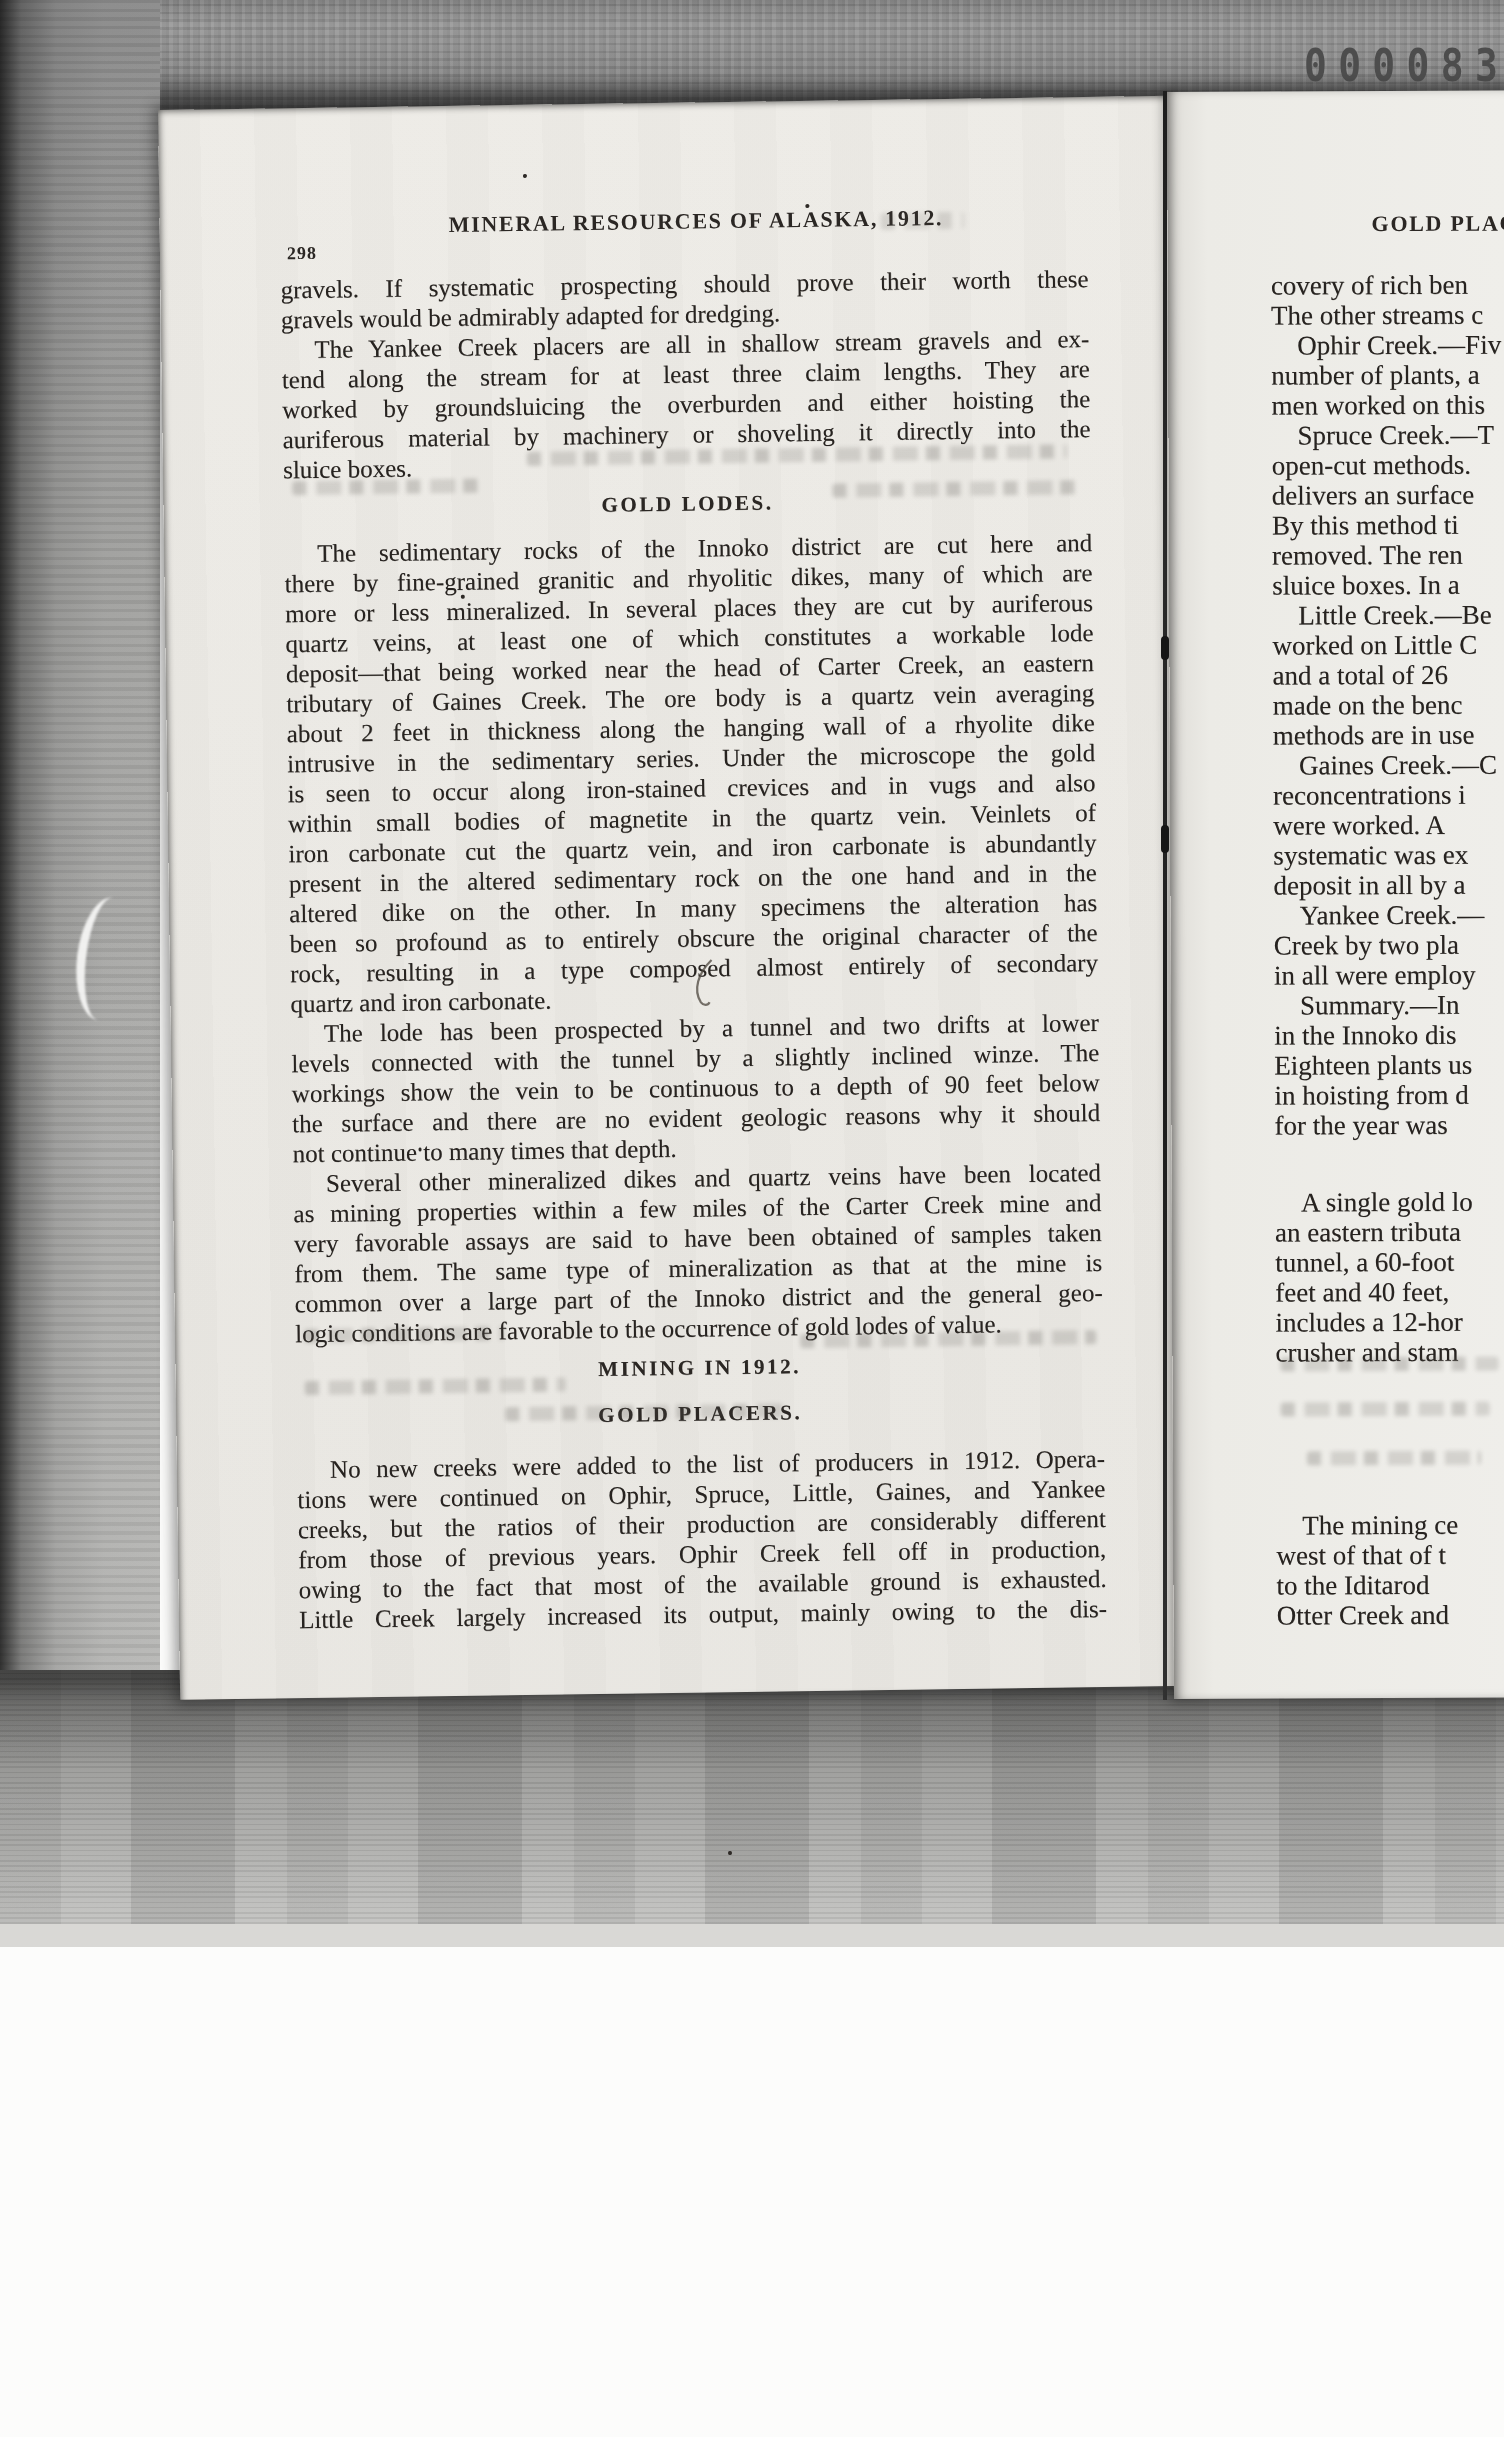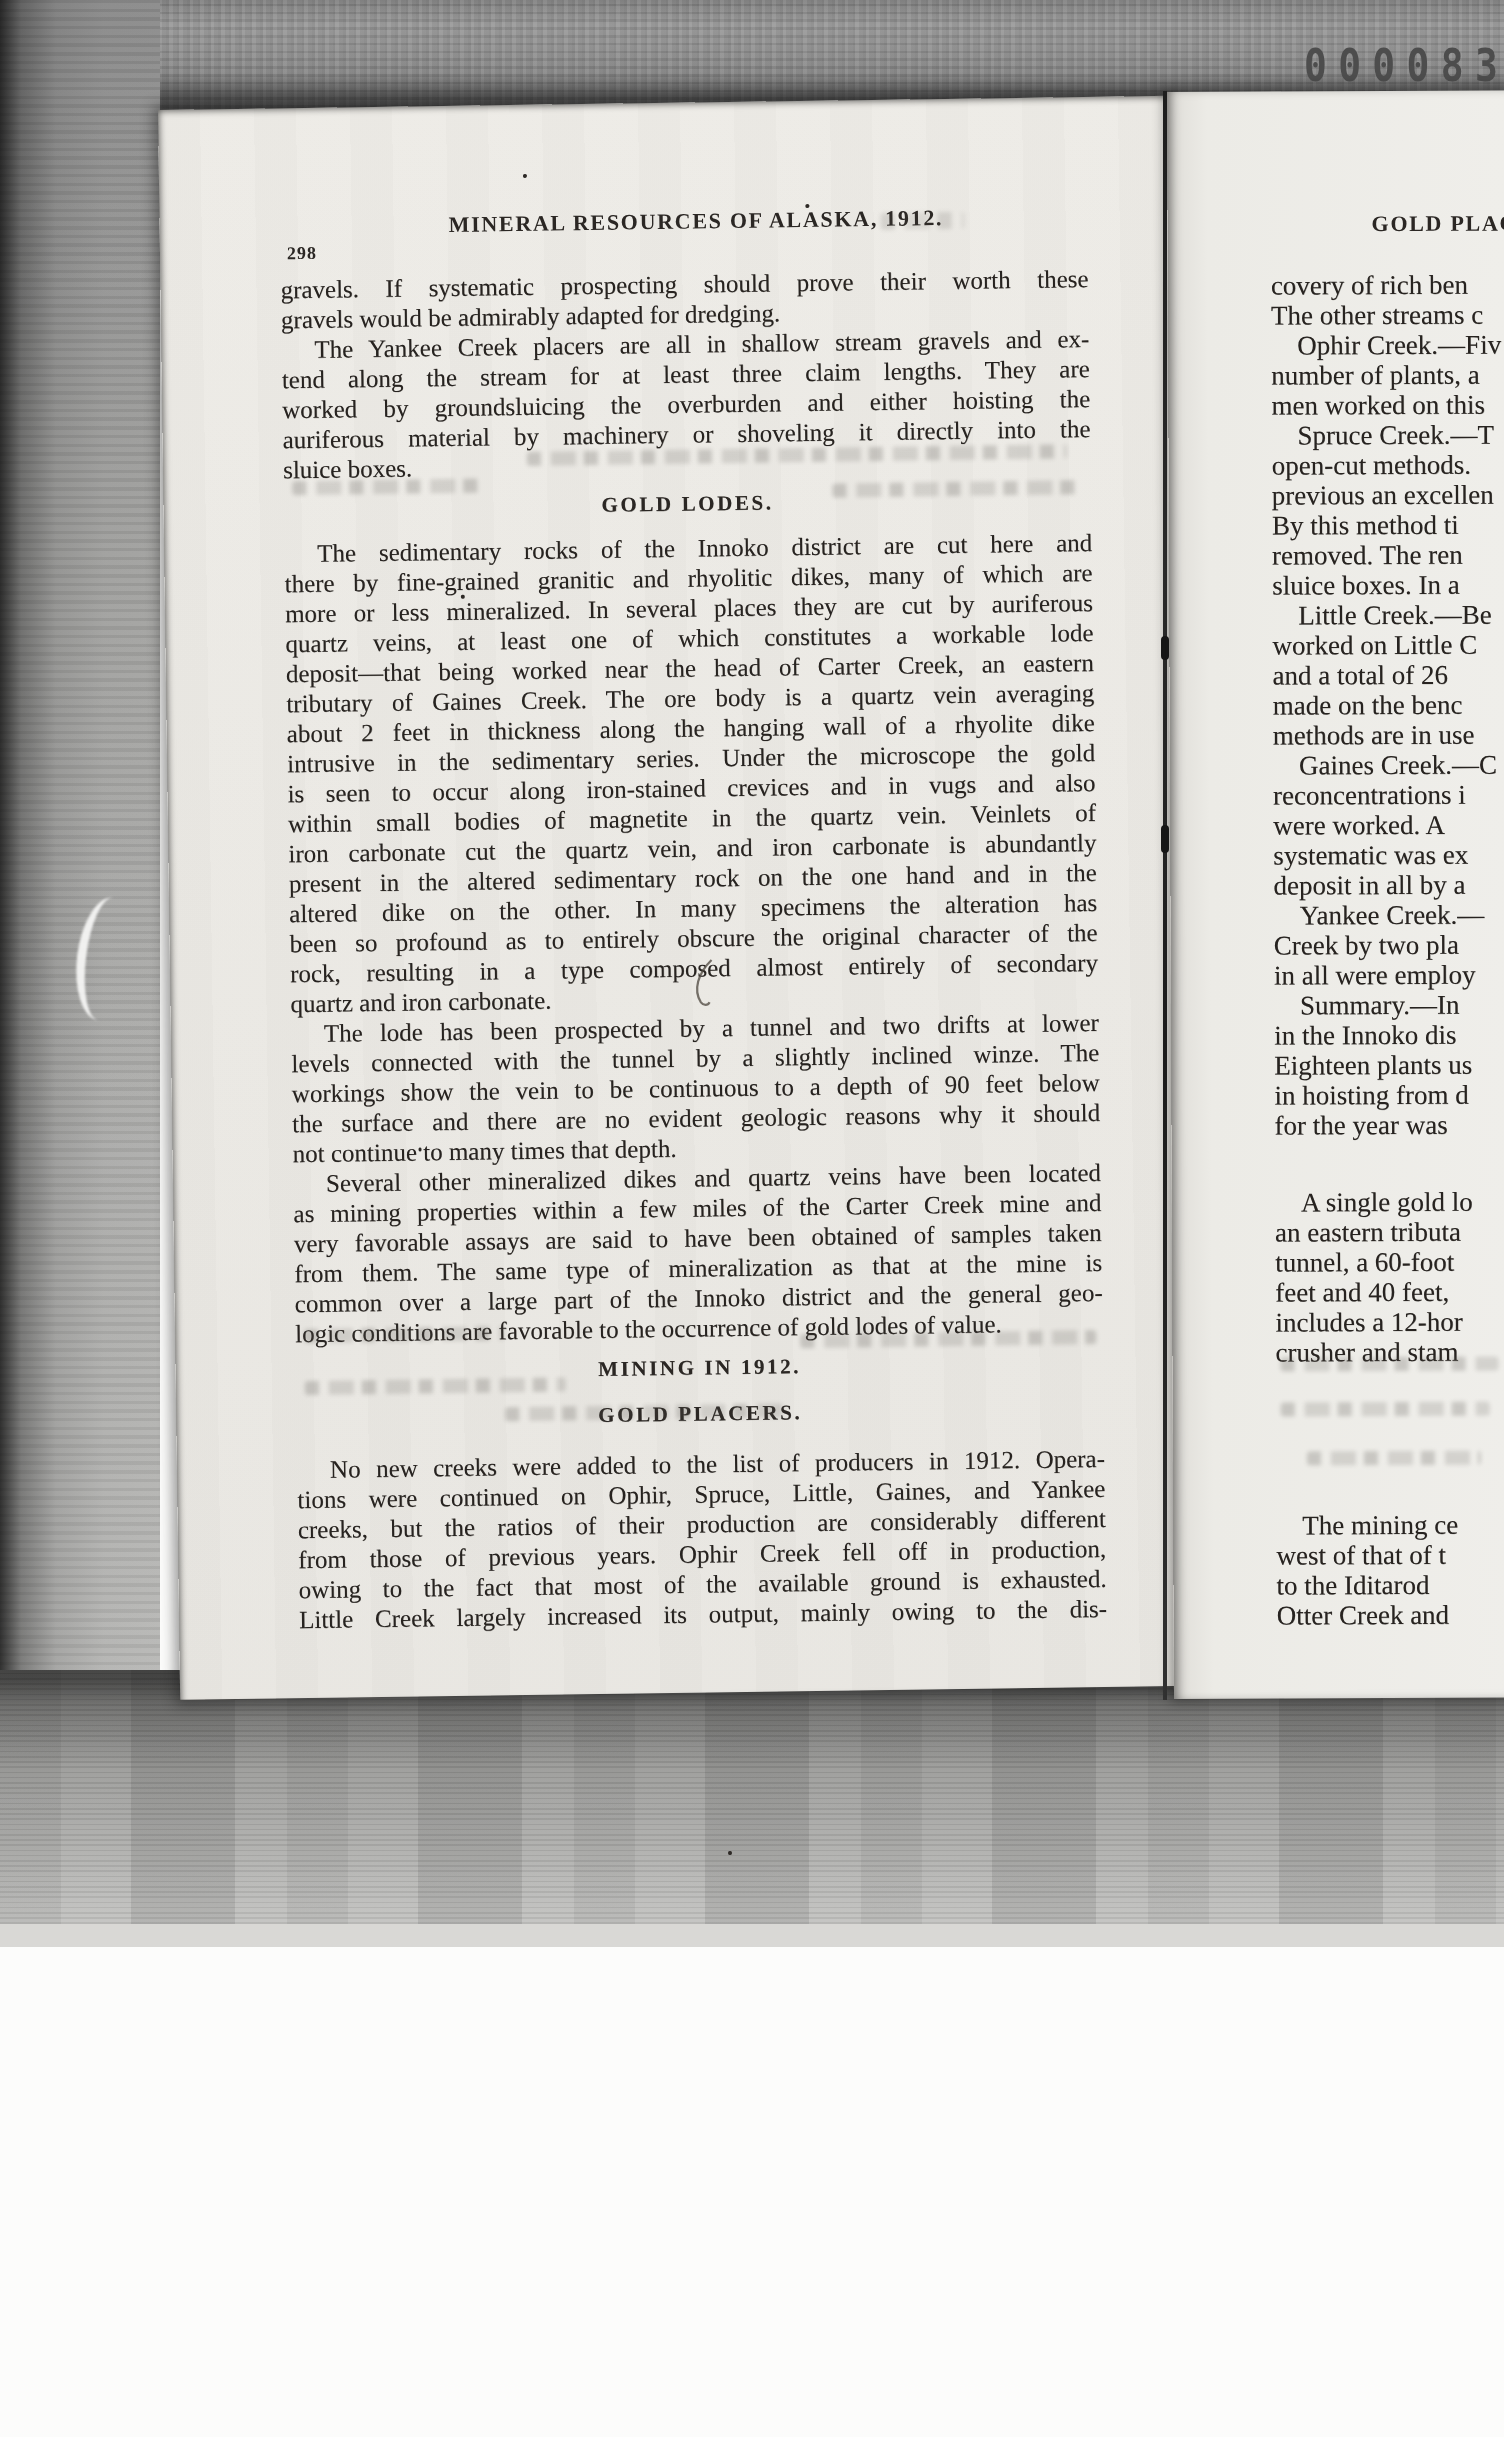--- a/index.html
+++ b/index.html
@@ -171,21 +171,21 @@
     <div class="r-head">GOLD PLAC</div>
     <div class="r-col">
         <div class="rg rg1">
           <div class="rl"><span>covery of rich ben</span></div>
           <div class="rl"><span>The other streams c</span></div>
           <div class="rl r-ind"><span class="it">Ophir Creek.</span><span>—Fiv</span></div>
           <div class="rl"><span>number of plants, a</span></div>
           <div class="rl"><span>men worked on this</span></div>
           <div class="rl r-ind"><span class="it">Spruce Creek.</span><span>—T</span></div>
           <div class="rl"><span>open-cut methods.</span></div>
-          <div class="rl"><span>previous an excellen</span></div>
+          <div class="rl"><span>delivers an surface</span></div>
           <div class="rl"><span>By this method ti</span></div>
           <div class="rl"><span>removed. The ren</span></div>
           <div class="rl"><span>sluice boxes. In a</span></div>
           <div class="rl r-ind"><span class="it">Little Creek.</span><span>—Be</span></div>
           <div class="rl"><span>worked on Little C</span></div>
           <div class="rl"><span>and a total of 26</span></div>
           <div class="rl"><span>made on the benc</span></div>
           <div class="rl"><span>methods are in use</span></div>
           <div class="rl r-ind"><span class="it">Gaines Creek.</span><span>—C</span></div>
           <div class="rl"><span>reconcentrations i</span></div>

